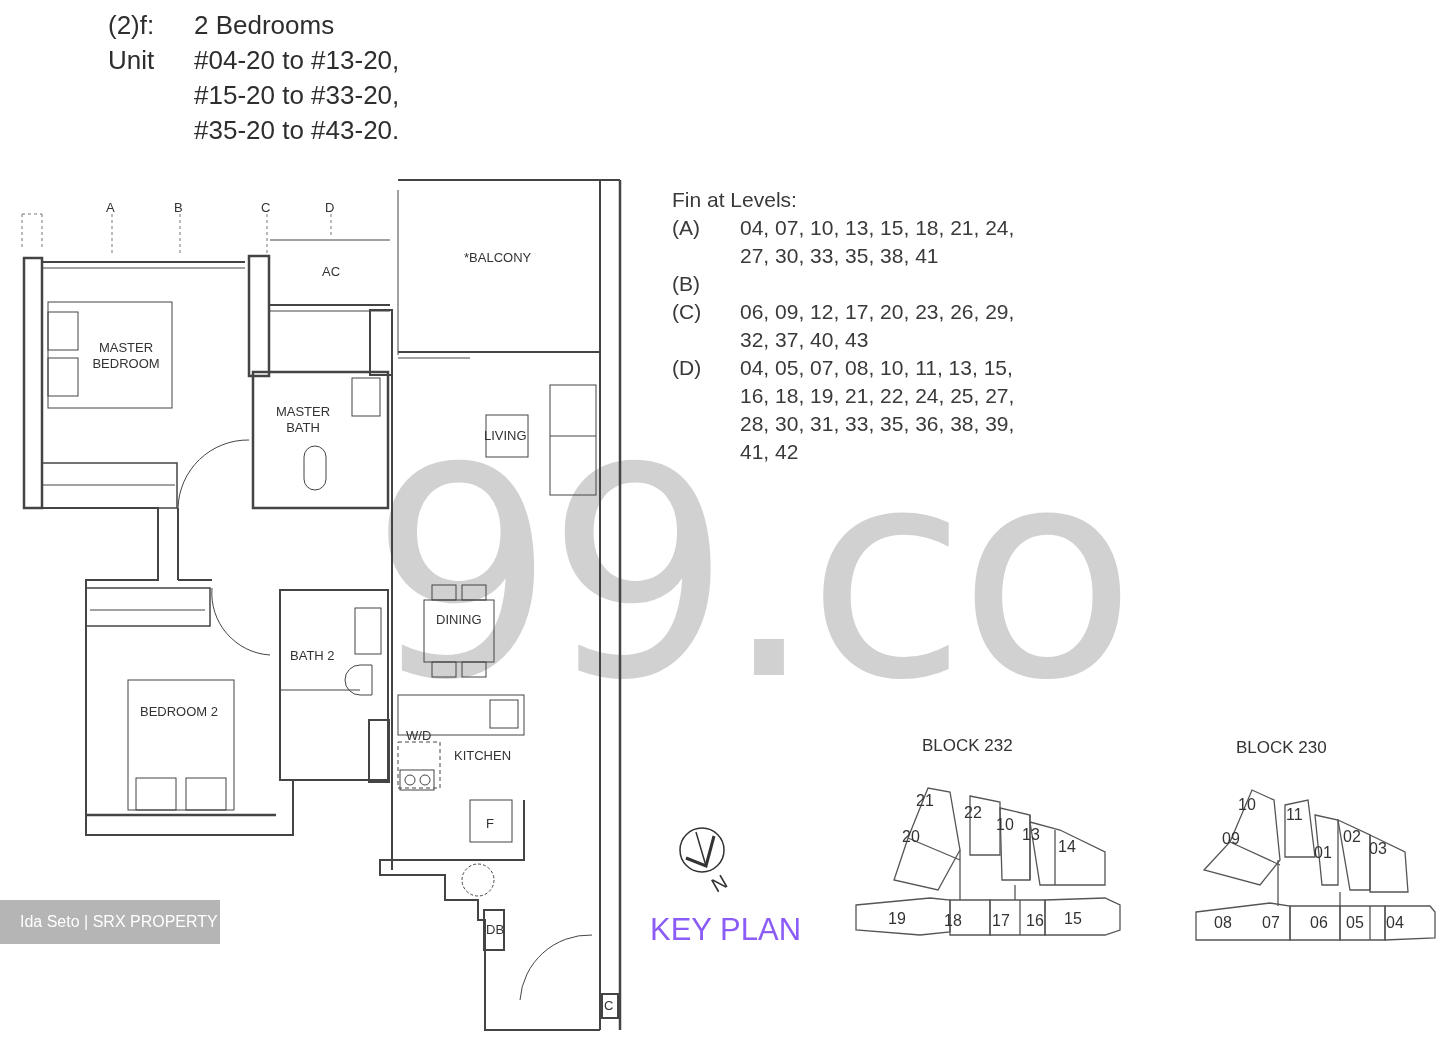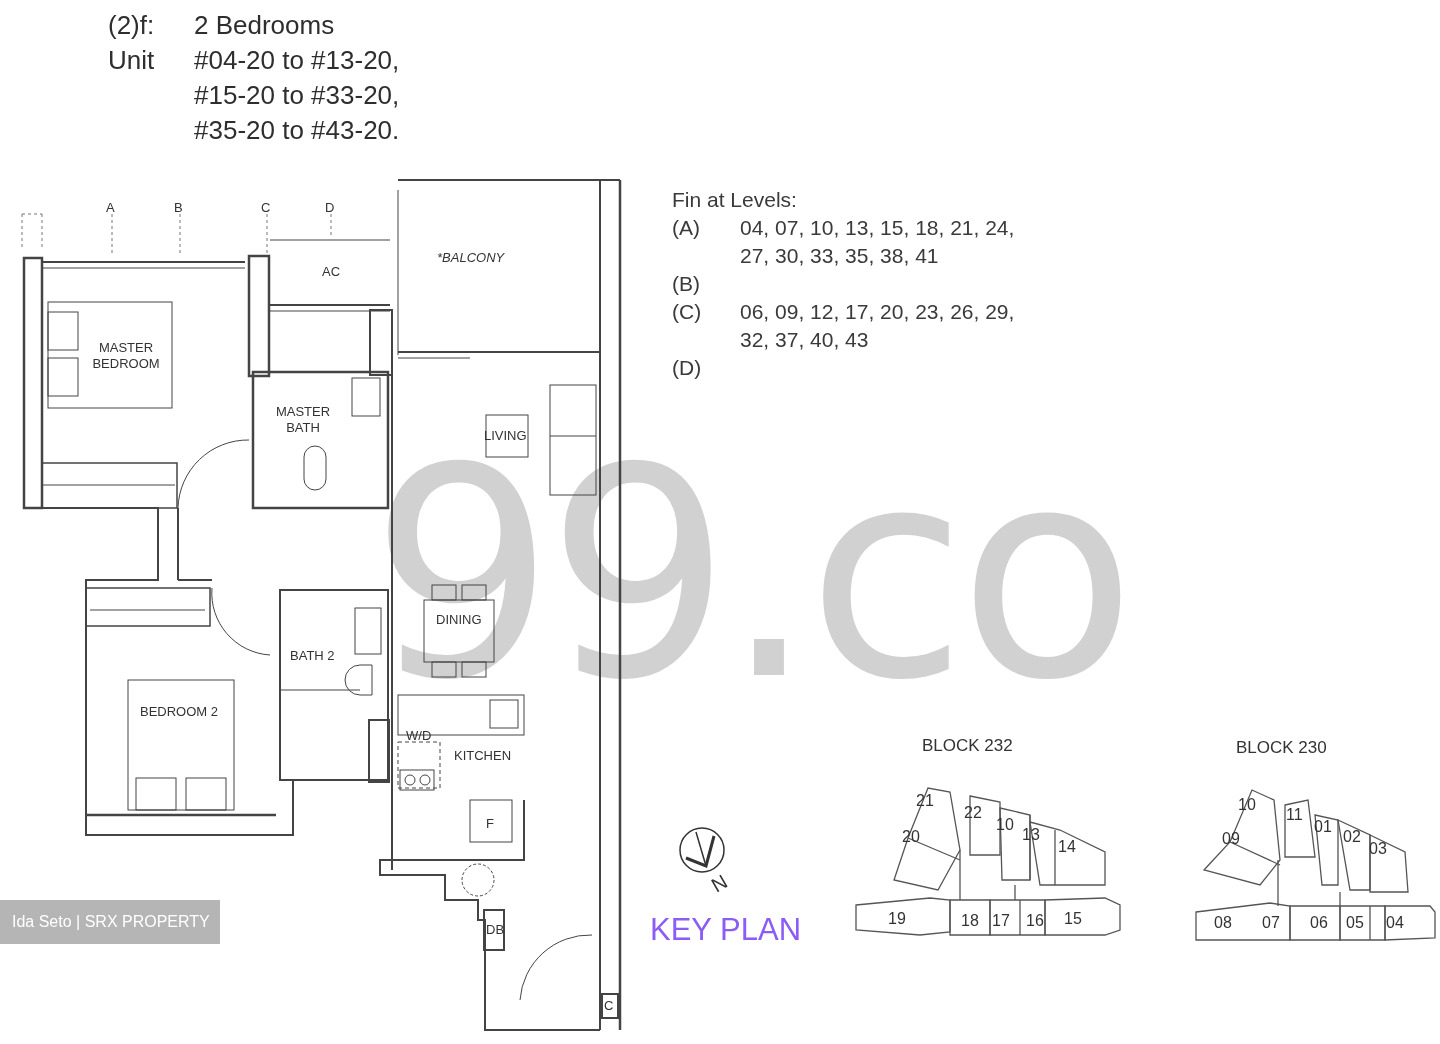--- a/index.html
+++ b/index.html
@@ -8,21 +8,21 @@
   .hdr .row { display:flex; }
   .hdr .k { width:86px; }
   .fin { position:absolute; left:672px; top:186px; font-size:21px; line-height:28px; color:#3a3a3a; }
   .fin .title { margin-bottom:0; }
   .fin .grp { display:flex; }
   .fin .lbl { width:68px; }
   .fin .vals { width:320px; }
   .plan { position:absolute; left:0; top:0; }
   .rmlabel { position:absolute; font-size:13px; color:#333; text-align:center; line-height:16px; }
   .wm { position:absolute; left:370px; top:430px; font-size:290px; color:#c9c9c9; opacity:0.85; letter-spacing:-8px; font-family:"DejaVu Sans", sans-serif; line-height:1; pointer-events:none; }
-  .credit { position:absolute; left:0; top:900px; width:220px; height:44px; background:#b5b5b5; color:#ffffff; font-size:16px; line-height:44px; padding-left:12px; box-sizing:border-box; }
+  .credit { position:absolute; left:0; top:900px; width:220px; height:44px; background:#b5b5b5; color:#ffffff; font-size:16px; line-height:44px; padding-left:20px; box-sizing:border-box; }
   .keyplan-title { position:absolute; left:650px; top:912px; font-size:31px; color:#8b5cf6; }
   .blk-title { position:absolute; font-size:17px; color:#333; }
   .unit { position:absolute; font-size:16px; color:#333; }
 </style>
 </head>
 <body>
 
 <div class="hdr">
   <div class="row">
       <span class="k">(2)f:</span>
@@ -136,21 +136,21 @@
 <span class="rmlabel" style="left:106px;top:200px;">A</span>
 <span class="rmlabel" style="left:174px;top:200px;">B</span>
 <span class="rmlabel" style="left:261px;top:200px;">C</span>
 <span class="rmlabel" style="left:325px;top:200px;">D</span>
 
 <span class="rmlabel" style="left:86px;top:340px;width:80px;white-space:pre-line;">MASTER
 BEDROOM</span>
 <span class="rmlabel" style="left:268px;top:404px;width:70px;white-space:pre-line;">MASTER
 BATH</span>
 <span class="rmlabel" style="left:322px;top:264px;">AC</span>
-<span class="rmlabel" style="left:437px;top:250px;font-style:italic;">*BALCONY</span>
+<span class="rmlabel" style="left:464px;top:250px;">*BALCONY</span>
 <span class="rmlabel" style="left:484px;top:428px;">LIVING</span>
 <span class="rmlabel" style="left:436px;top:612px;">DINING</span>
 <span class="rmlabel" style="left:290px;top:648px;">BATH 2</span>
 <span class="rmlabel" style="left:140px;top:704px;">BEDROOM 2</span>
 <span class="rmlabel" style="left:406px;top:728px;">W/D</span>
 <span class="rmlabel" style="left:454px;top:748px;">KITCHEN</span>
 <span class="rmlabel" style="left:486px;top:816px;">F</span>
 <span class="rmlabel" style="left:486px;top:922px;">DB</span>
 <span class="rmlabel" style="left:604px;top:998px;">C</span>
 
@@ -168,20 +168,26 @@
   </div>
   <div class="grp">
     <span class="lbl">(C)</span>
     <div class="vals">
         <div>06, 09, 12, 17, 20, 23, 26, 29,</div>
         <div>32, 37, 40, 43</div>
       </div>
   </div>
   <div class="grp">
     <span class="lbl">(D)</span>
+    <div class="vals">
+        <div>04, 05, 07, 08, 10, 11, 13, 15,</div>
+        <div>16, 18, 19, 21, 22, 24, 25, 27,</div>
+        <div>28, 30, 31, 33, 35, 36, 38, 39,</div>
+        <div>41, 42</div>
+      </div>
   </div>
 </div>
 
 <svg style="position:absolute;left:676px;top:822px;" width="70" height="80">
   <circle cx="26" cy="28" r="22" fill="none" stroke="#333" stroke-width="1.5"></circle>
   <polyline points="10,36 30,44 38,14" fill="none" stroke="#333" stroke-width="3"></polyline>
   <line x1="20" y1="10" x2="30" y2="44" stroke="#333" stroke-width="1.5"></line>
   <text x="36" y="70" font-size="20" fill="#333" transform="rotate(-30 40 62)" font-family="Liberation Sans, sans-serif">N</text>
 </svg>
 <div class="keyplan-title">KEY PLAN</div>
@@ -205,21 +211,21 @@
     <line x1="165" y1="125" x2="165" y2="140"></line>
   </g>
 </svg>
 <span class="unit" style="left:916px;top:792px;">21</span>
 <span class="unit" style="left:902px;top:828px;text-align:center;">20</span>
 <span class="unit" style="left:964px;top:804px;">22</span>
 <span class="unit" style="left:996px;top:816px;">10</span>
 <span class="unit" style="left:1022px;top:826px;">13</span>
 <span class="unit" style="left:1058px;top:838px;">14</span>
 <span class="unit" style="left:888px;top:910px;">19</span>
-<span class="unit" style="left:944px;top:912px;margin-left:17px;">18</span>
+<span class="unit" style="left:944px;top:912px;">18</span>
 <span class="unit" style="left:992px;top:912px;">17</span>
 <span class="unit" style="left:1026px;top:912px;">16</span>
 <span class="unit" style="left:1064px;top:910px;">15</span>
 
 <div class="blk-title" style="left:1236px;top:738px;">BLOCK 230</div>
 <svg style="position:absolute;left:1190px;top:760px;" width="250" height="190">
   <g fill="none" stroke="#555" stroke-width="1.3">
     <polygon points="40,82 62,30 84,40 90,100 70,125 14,110"></polygon>
     <line x1="40" y1="82" x2="90" y2="105"></line>
     <polygon points="95,45 118,40 125,97 95,97"></polygon>
@@ -231,21 +237,21 @@
     <polygon points="150,146 195,146 195,180 150,180"></polygon>
     <line x1="180" y1="146" x2="180" y2="180"></line>
     <polygon points="195,146 240,146 245,152 245,178 195,180"></polygon>
     <line x1="88" y1="100" x2="88" y2="146"></line>
     <line x1="150" y1="132" x2="150" y2="146"></line>
   </g>
 </svg>
 <span class="unit" style="left:1238px;top:796px;">10</span>
 <span class="unit" style="left:1222px;top:830px;">09</span>
 <span class="unit" style="left:1286px;top:806px;">11</span>
-<span class="unit" style="left:1314px;top:818px;">01</span>
+<span class="unit" style="left:1314px;top:844px;">01</span>
 <span class="unit" style="left:1343px;top:828px;">02</span>
 <span class="unit" style="left:1369px;top:840px;">03</span>
 <span class="unit" style="left:1214px;top:914px;">08</span>
 <span class="unit" style="left:1262px;top:914px;">07</span>
 <span class="unit" style="left:1310px;top:914px;">06</span>
 <span class="unit" style="left:1346px;top:914px;">05</span>
 <span class="unit" style="left:1386px;top:914px;">04</span>
 
 <div class="credit">Ida Seto | SRX PROPERTY</div>
 

